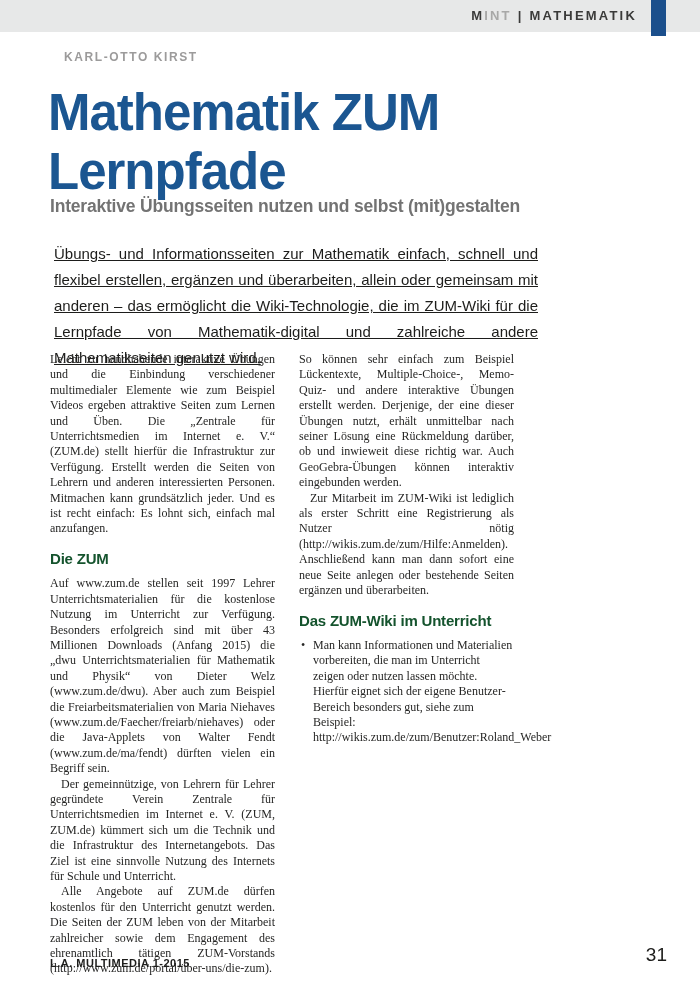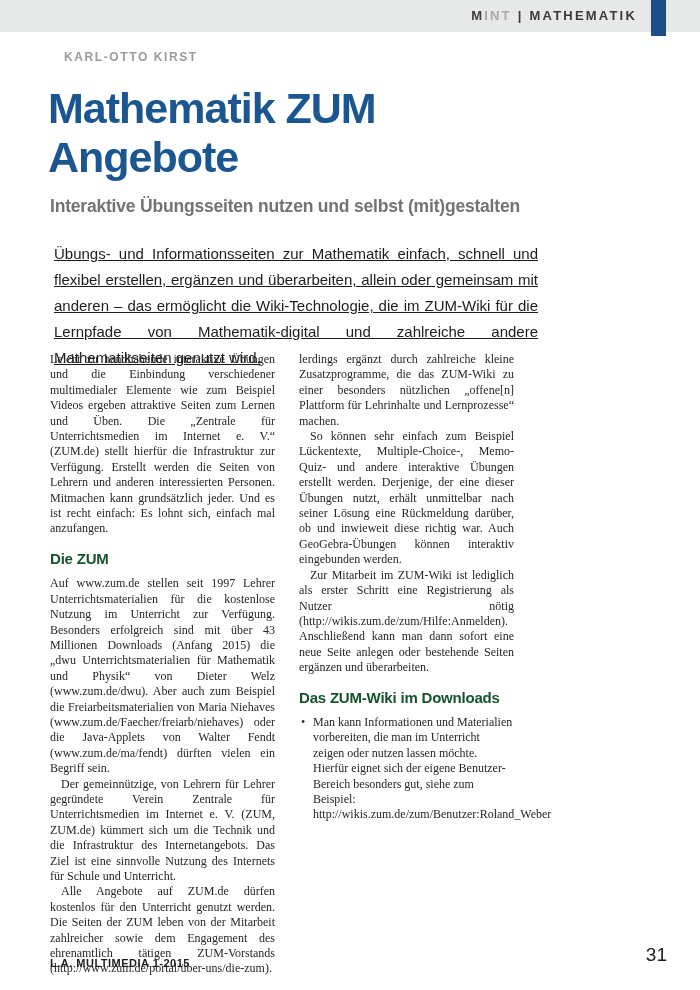--- a/index.html
+++ b/index.html
@@ -29,21 +29,21 @@
   }
   
   .author{
     position:absolute;left:50px;top:50px;
     font-size:12px;font-weight:bold;letter-spacing:1.6px;
     color:#9c9b9b;
     margin-left:14px;
   }
   .title{
     position:absolute;left:48px;top:84px;
-    font-size:43px;line-height:1.15;font-weight:bold;
+    font-size:51px;line-height:1.15;font-weight:bold;
     letter-spacing:-1px;color:#1b5691;
   }
   .subtitle{
     position:absolute;left:50px;top:196px;
     font-size:17.5px;font-weight:bold;color:#737373;
     letter-spacing:-0.2px;
   }
   .lead{
     position:absolute;left:50px;top:237px;width:484px;
     font-size:15px;line-height:26px;text-align:justify;
@@ -86,38 +86,37 @@
 
   <div class="kicker-band" style="background: rgb(231, 232, 232);"></div>
   <div class="kicker">
     <span>M</span><span class="muted">INT</span><span class="divider">|</span><span>MATHEMATIK</span>
   </div>
   <div class="accent-square" style="background: rgb(27, 79, 140);"></div>
 
   <div class="author" style="color: rgb(156, 155, 155);">KARL-OTTO KIRST</div>
   <h1 class="title" style="margin: 0px; color: rgb(27, 86, 145);">
     <div>Mathematik ZUM</div>
-    <div>Angebote</div>
+    <div>Lernpfade</div>
   </h1>
   <div class="subtitle">Interaktive Übungsseiten nutzen und selbst (mit)gestalten</div>
   <p class="lead" style="margin:4px;text-decoration:underline;">Übungs- und Informationsseiten zur Mathematik einfach, schnell und flexibel erstellen, ergänzen und überarbeiten, allein oder gemeinsam mit anderen – das ermöglicht die Wiki-Technologie, die im ZUM-Wiki für die Lernpfade von Mathematik-digital und zahlreiche andere Mathematikseiten genutzt wird.</p>
 
   <div class="columns">
     <div class="col col-left">
         <p>Leicht zu handhabende interaktive Übungen und die Einbindung verschiedener multimedialer Elemente wie zum Beispiel Videos ergeben attraktive Seiten zum Lernen und Üben. Die „Zentrale für Unterrichtsmedien im Internet e. V.“ (ZUM.de) stellt hierfür die Infrastruktur zur Verfügung. Erstellt werden die Seiten von Lehrern und anderen interessierten Personen. Mitmachen kann grundsätzlich jeder. Und es ist recht einfach: Es lohnt sich, einfach mal anzufangen.</p>
         <h2>Die ZUM</h2>
         <p>Auf www.zum.de stellen seit 1997 Lehrer Unterrichtsmaterialien für die kostenlose Nutzung im Unterricht zur Verfügung. Besonders erfolgreich sind mit über 43 Millionen Downloads (Anfang 2015) die „dwu Unterrichtsmaterialien für Mathematik und Physik“ von Dieter Welz (www.zum.de/dwu). Aber auch zum Beispiel die Freiarbeitsmaterialien von Maria Niehaves (www.zum.de/Faecher/freiarb/niehaves) oder die Java-Applets von Walter Fendt (www.zum.de/ma/fendt) dürften vielen ein Begriff sein.</p>
         <p>Der gemeinnützige, von Lehrern für Lehrer gegründete Verein Zentrale für Unterrichtsmedien im Internet e. V. (ZUM, ZUM.de) kümmert sich um die Technik und die Infrastruktur des Internetangebots. Das Ziel ist eine sinnvolle Nutzung des Internets für Schule und Unterricht.</p>
         <p>Alle Angebote auf ZUM.de dürfen kostenlos für den Unterricht genutzt werden. Die Seiten der ZUM leben von der Mitarbeit zahlreicher sowie dem Engagement des ehrenamtlich tätigen ZUM-Vorstands (http://www.zum.de/portal/über-uns/die-zum).</p>
       </div>
     <div class="col col-right">
-        <p>lerdings ergänzt durch zahlreiche kleine Zusatzprogramme, die das ZUM-Wiki zu einer besonders nützlichen „offene[n] Plattform für Lehrinhalte und Lernprozesse“ machen.</p>
         <p>So können sehr einfach zum Beispiel Lückentexte, Multiple-Choice-, Memo-Quiz- und andere interaktive Übungen erstellt werden. Derjenige, der eine dieser Übungen nutzt, erhält unmittelbar nach seiner Lösung eine Rückmeldung darüber, ob und inwieweit diese richtig war. Auch GeoGebra-Übungen können interaktiv eingebunden werden.</p>
         <p>Zur Mitarbeit im ZUM-Wiki ist lediglich als erster Schritt eine Registrierung als Nutzer nötig (http://wikis.zum.de/zum/Hilfe:Anmelden). Anschließend kann man dann sofort eine neue Seite anlegen oder bestehende Seiten ergänzen und überarbeiten.</p>
-        <h2>Das ZUM-Wiki im Downloads</h2>
+        <h2>Das ZUM-Wiki im Unterricht</h2>
         <ul>
           <li>Man kann Informationen und Materialien vorbereiten, die man im Unterricht zeigen oder nutzen lassen möchte. Hierfür eignet sich der eigene Benutzer-Bereich besonders gut, siehe zum Beispiel: http://wikis.zum.de/zum/Benutzer:Roland_Weber</li>
         </ul>
       </div>
   </div>
 
   <div class="journal">L.A. MULTIMEDIA 1-2015</div>
   <div class="page-number">31</div>
 
 </div>

